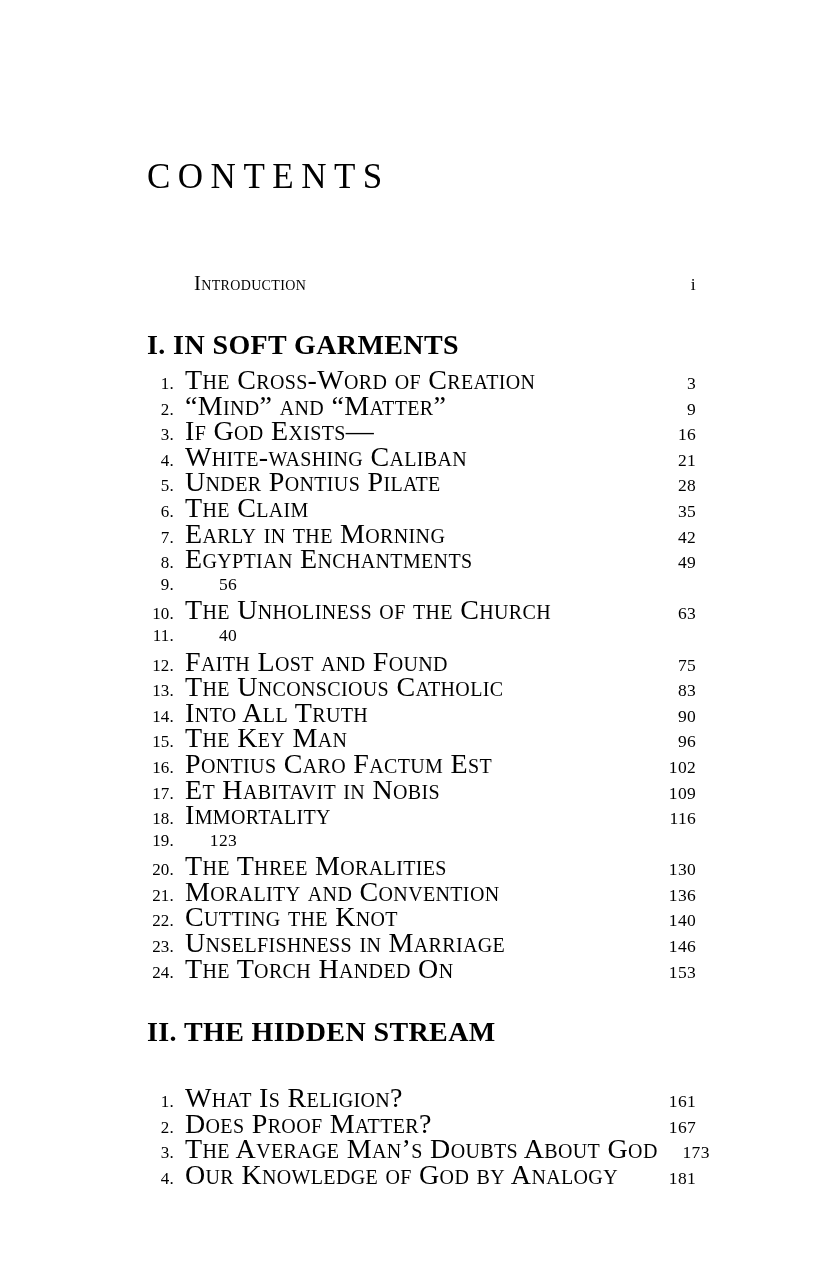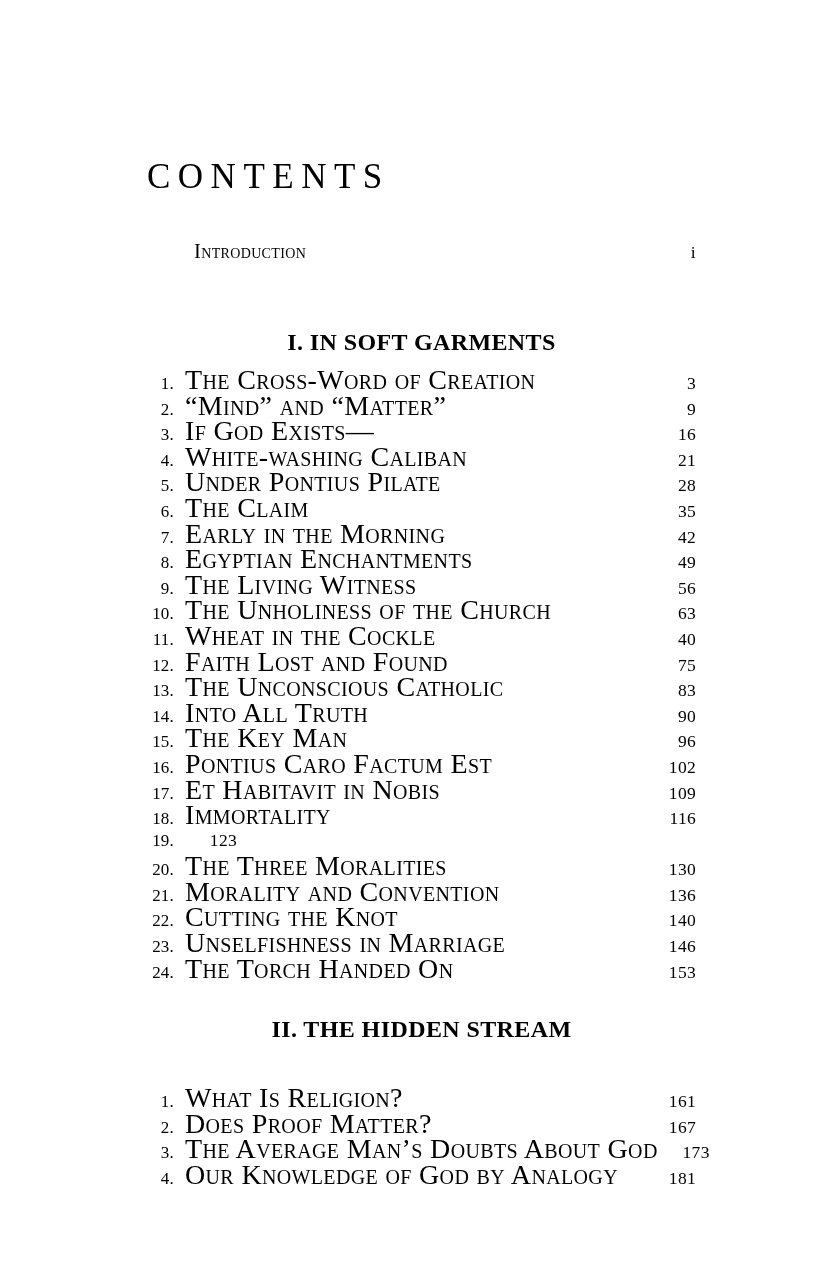--- a/index.html
+++ b/index.html
@@ -86,32 +86,32 @@
     width: 502px;  
   }
   .intro-row {
     display: flex;
     align-items: baseline;
     line-height: 26px;
     white-space: nowrap;
   }
   .intro-row .title {
     font-size: 20.5px;
+    margin-top: 32px;
   }
   .intro-row .pg {
     font-size: 17.5px;
   }
 
   
   .part-heading {
     position: absolute;
     left: 147px;
     width: 549px;
-    text-align: center;
-    font-size: 24px;
+    font-size: 28px;
     line-height: 34px;
     letter-spacing: 0.4px;
     white-space: nowrap;
   }
 
   #part1-heading { top: 305px; }
   #part1-entries { top: 367px; }
   #part2-heading { top: 992px; }
   #part2-entries { top: 1085px; }
 </style>
@@ -167,31 +167,29 @@
         <span class="title">Early in the Morning</span>
         <span class="pg">42</span>
       </div>
       <div class="toc-row">
         <span class="num">8.</span>
         <span class="title">Egyptian Enchantments</span>
         <span class="pg">49</span>
       </div>
       <div class="toc-row">
         <span class="num">9.</span>
-        <span class="title">The Living Witness</span>
         <span class="pg">56</span>
       </div>
       <div class="toc-row">
         <span class="num">10.</span>
         <span class="title">The Unholiness of the Church</span>
         <span class="pg">63</span>
       </div>
       <div class="toc-row">
         <span class="num">11.</span>
-        <span class="title">Wheat in the Cockle</span>
         <span class="pg">40</span>
       </div>
       <div class="toc-row">
         <span class="num">12.</span>
         <span class="title">Faith Lost and Found</span>
         <span class="pg">75</span>
       </div>
       <div class="toc-row">
         <span class="num">13.</span>
         <span class="title">The Unconscious Catholic</span>

